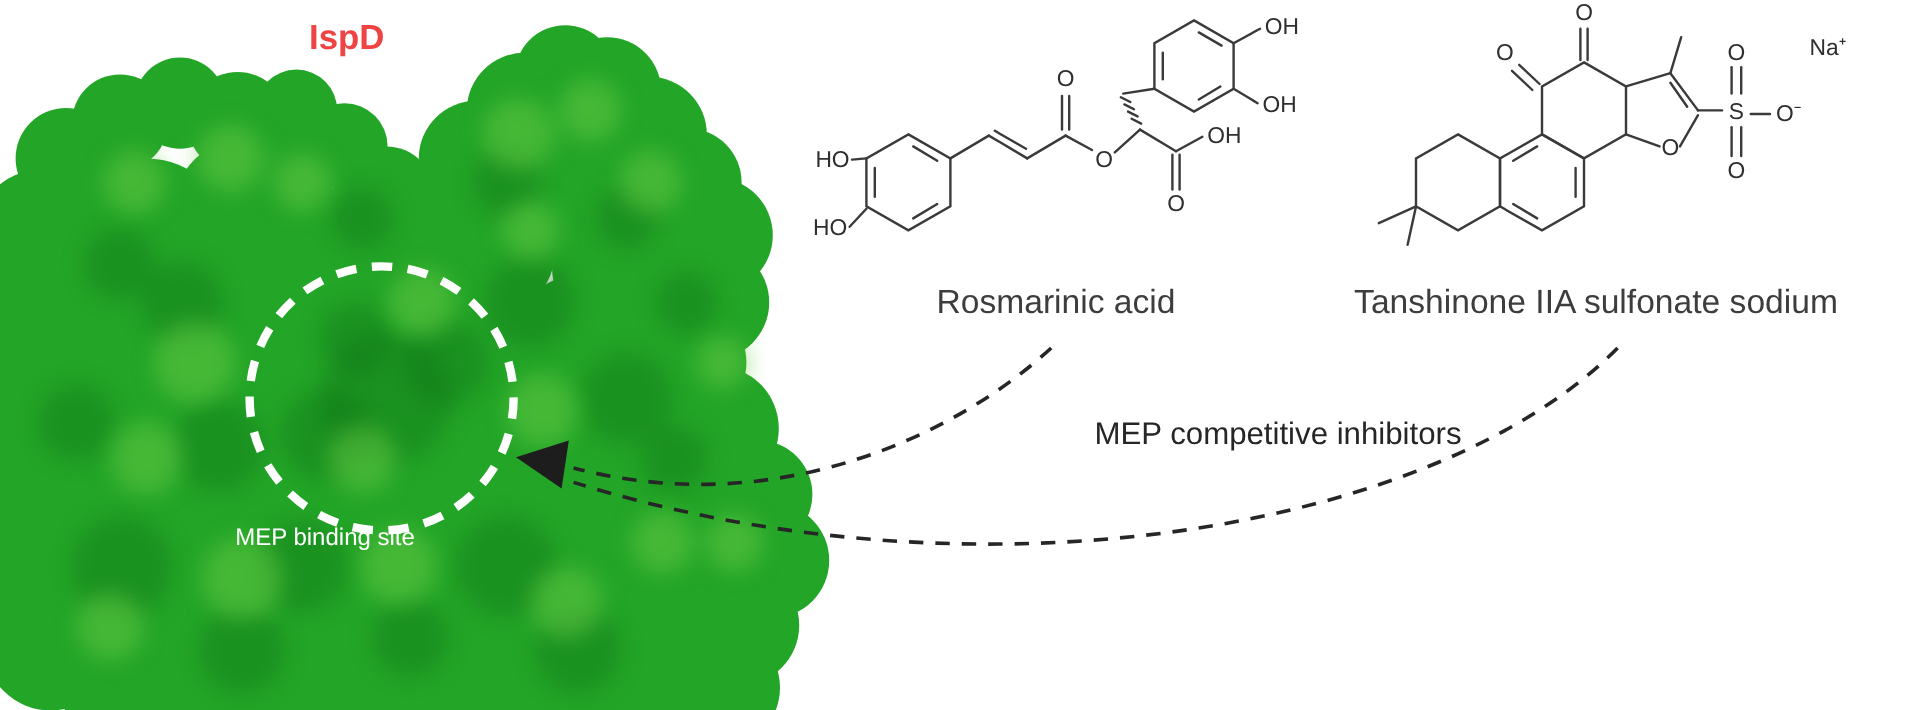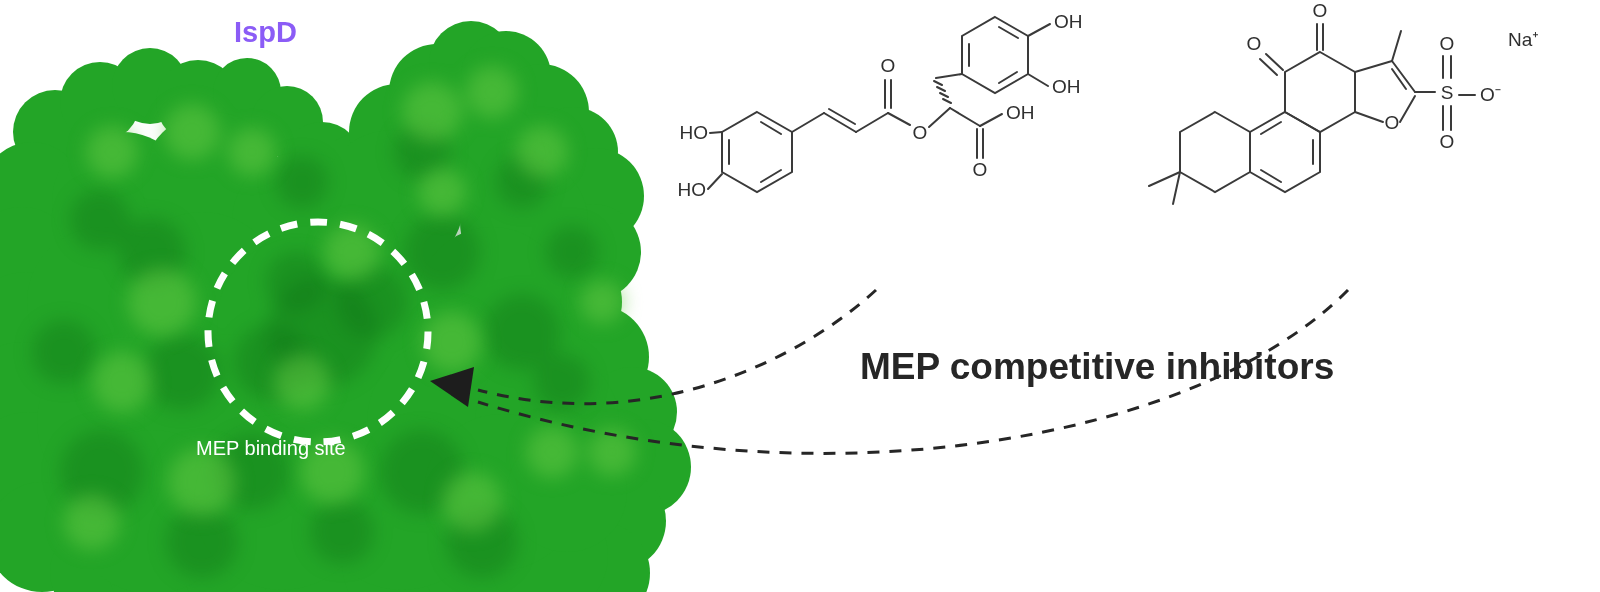--- a/index.html
+++ b/index.html
@@ -22,28 +22,28 @@
   
   .struct line, .struct path { stroke:#3a3a3a; stroke-width:2; fill:none; stroke-linecap:round; }
   .atom { font-family:"Liberation Sans", sans-serif; font-size:19px; fill:#2f2f2f; }
 
   
   .dash { stroke:#262626; stroke-width:3; fill:none; stroke-dasharray:12 10; }
   .arrow { fill:#1d1d1d; stroke:none; }
 
   
   .lbl { position:absolute; white-space:nowrap; }
-  .ispd { left:234px; top:16px; width:110px; text-align:left;
-          font-size:29px; font-weight:bold; color:#8b5cf6; }
+  .ispd { left:234px; top:16px; width:110px; text-align:center;
+          font-size:29px; font-weight:bold; color:#ef4444; }
   .binding-site { left:196px; top:437px; font-size:20px; color:#ffffff; }
   .cmp-name { font-size:28px; color:#3d3d3d; text-align:center; }
   .rosmarinic-name { left:730px; top:236px; width:300px; }
   .tanshinone-name { left:1095px; top:236px; width:470px; }
   .inhibitors { left:860px; top:346px; width:410px; text-align:center;
-                font-size:37px; font-weight:bold; color:#262626; }
+                font-size:26px; font-weight:normal; color:#262626; }
 </style>
 </head>
 <body>
 
 <div class="canvas">
 
   <svg class="fig" width="1600" height="592" viewBox="0 0 1600 592">
 
     <g class="protein-body">
 
@@ -252,17 +252,19 @@
 
     <path class="dash" d="M876,290 C800,360 650,435 478,390"></path>
     <path class="dash" d="M1348,290 C1200,440 820,508 478,402"></path>
     <polygon class="arrow" points="430,381 474,367 468,407"></polygon>
   </svg>
 
   <div class="lbl ispd">IspD</div>
 
   <div class="lbl binding-site">MEP binding site</div>
 
-
+  <div class="lbl cmp-name rosmarinic-name">Rosmarinic acid</div>
+
+  <div class="lbl cmp-name tanshinone-name">Tanshinone IIA sulfonate sodium</div>
 
   <div class="lbl inhibitors">MEP competitive inhibitors</div>
 
 </div>
 
 </body></html>

